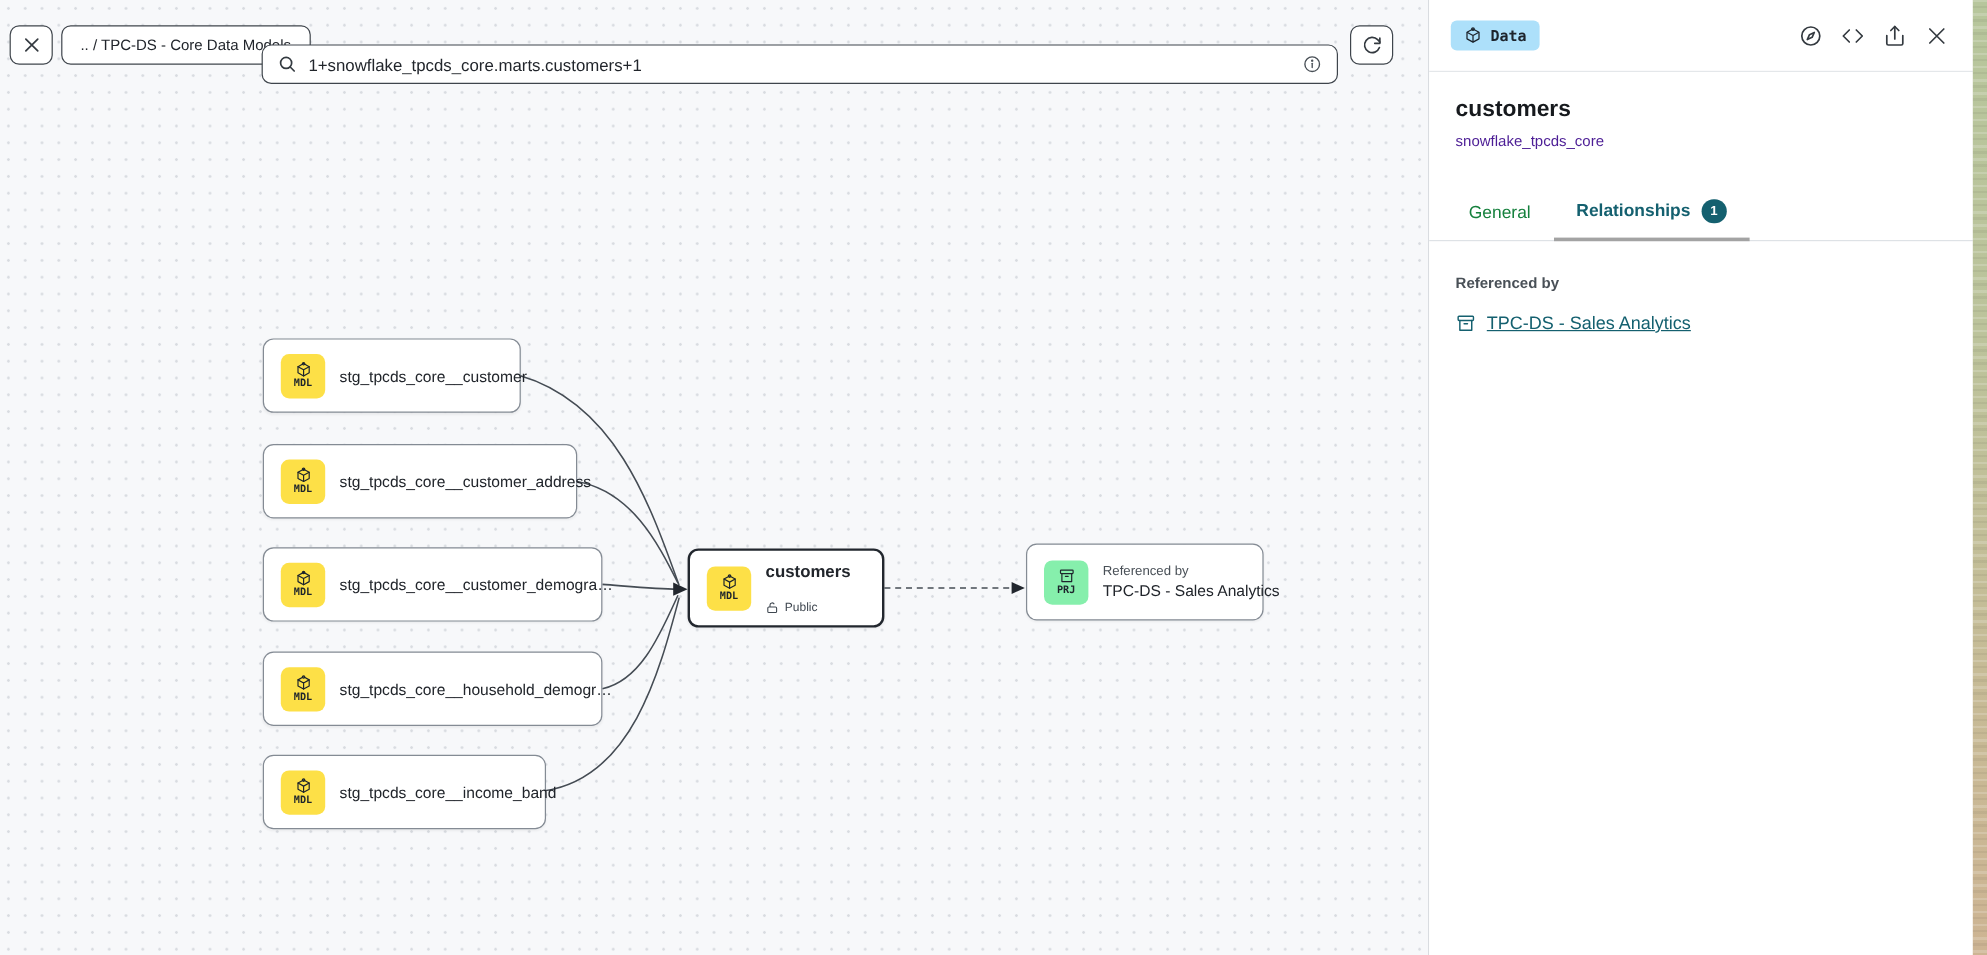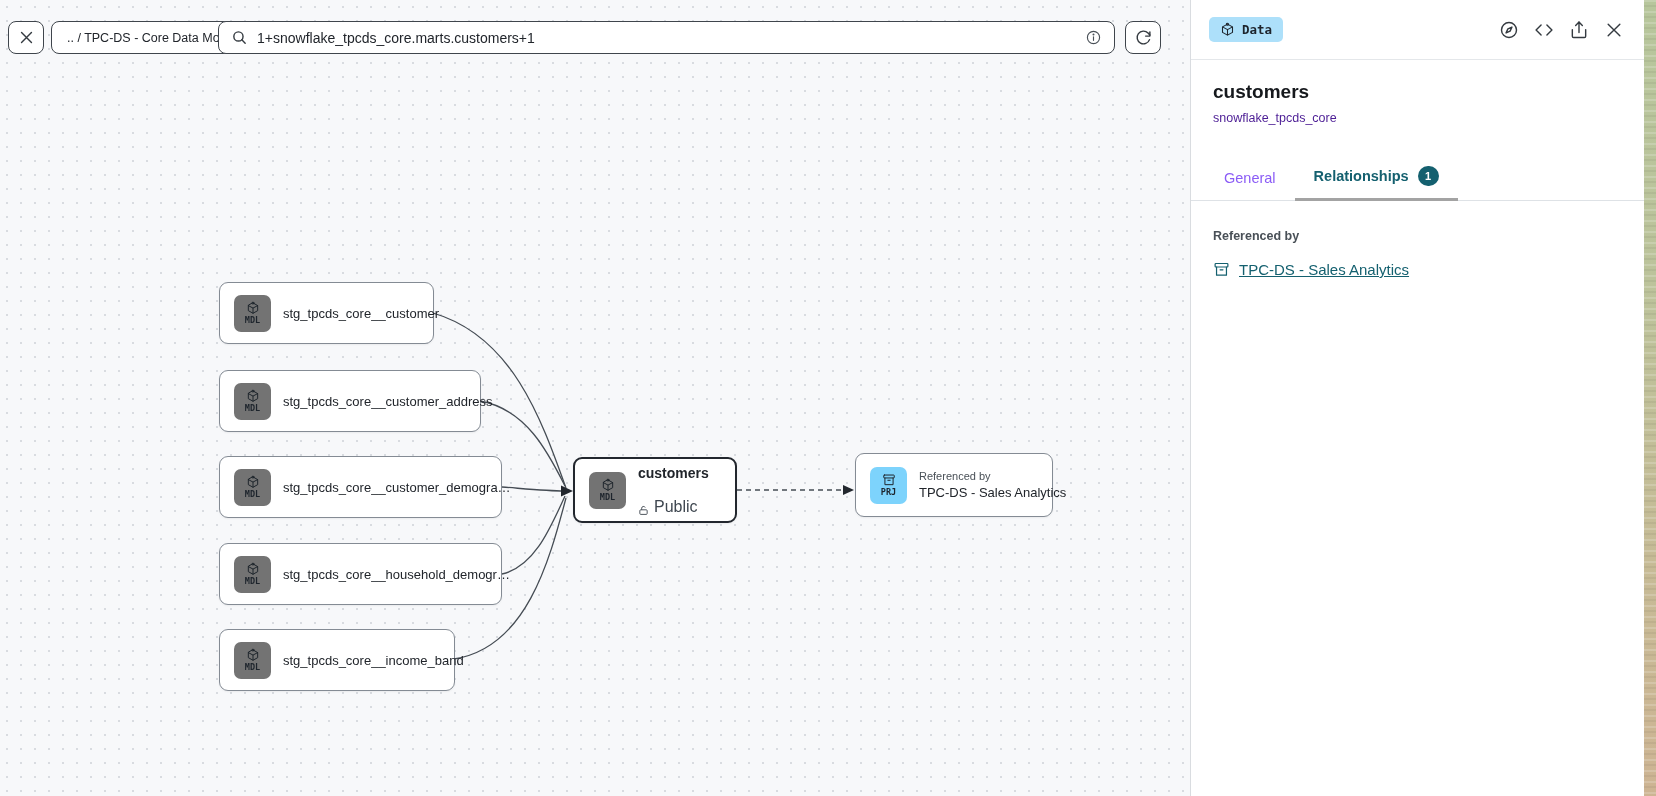--- a/index.html
+++ b/index.html
@@ -26,40 +26,40 @@
     box-shadow:0 1px 2px rgba(33,37,41,.06);
   }
   .gnode.selected { border:2px solid #22272e; }
   .nbadge {
     width:37px; height:37px; border-radius:7px; flex:0 0 auto;
     display:flex; flex-direction:column; align-items:center; justify-content:center;
     font-family:"DejaVu Sans Mono", monospace; font-size:8.5px; font-weight:bold;
     color:#1d242c; line-height:1; gap:1px;
   }
   .nbadge svg { width:14px; height:14px; stroke:#1d242c; fill:none; stroke-width:1.7; stroke-linejoin:round; stroke-linecap:round; }
-  .nbadge.mdl { background:#737373; }
-  .nbadge.prj { background:#7dd3fc; }
+  .nbadge.mdl { background:#fde047; }
+  .nbadge.prj { background:#86efac; }
   .nlabel { font-size:13px; color:#21252b; white-space:nowrap; }
   .ntitle { font-size:14px; font-weight:bold; color:#21252b; }
-  .nsub { display:flex; align-items:flex-end; gap:5px; font-size:16px; color:#3f4750; margin-top:17px; }
+  .nsub { display:flex; align-items:flex-start; gap:5px; font-size:10px; color:#3f4750; margin-top:17px; }
   .nsub svg { width:11px; height:11px; stroke:#3f4750; fill:none; stroke-width:2; }
   .nkicker { font-size:11px; color:#495057; }
   .ncol { display:flex; flex-direction:column; justify-content:center; }
   .ncol .nlabel { margin-top:3px; }
 
   
   .tb-btn, .tb-box {
     position:absolute; top:21px; height:33px; background:#fff;
     border:1.5px solid #3f454c; border-radius:8px;
     display:flex; align-items:center;
   }
   .tb-btn { width:36px; justify-content:center; cursor:pointer; }
   .tb-btn svg { width:17px; height:17px; stroke:#343a40; fill:none; stroke-width:2; stroke-linecap:round; stroke-linejoin:round; }
   .breadcrumb { left:51px; padding:0 15px; font-size:12.5px; color:#21252b; white-space:nowrap; }
-  .searchbox { left:218px; width:897px; padding:0 12px; gap:9px; }
+  .searchbox { left:218px; width:897px; padding:0 12px; gap:9px;margin-top:16px; }
   .searchbox svg.mag { width:17px; height:17px; stroke:#343a40; fill:none; stroke-width:2; stroke-linecap:round; flex:0 0 auto; }
   .searchbox input {
     flex:1; border:none; outline:none; font-family:"Liberation Sans", sans-serif;
     font-size:14px; color:#21252b; background:transparent;
   }
   .searchbox .info { width:17px; height:17px; stroke:#495057; fill:none; stroke-width:1.6; stroke-linecap:round; flex:0 0 auto; cursor:pointer; }
 
   
   .panel {
     position:absolute; left:1191px; top:0; width:453px; height:796px;
@@ -77,21 +77,21 @@
   .type-badge svg { width:15px; height:15px; stroke:#1d242c; fill:none; stroke-width:1.7; stroke-linejoin:round; }
   .panel-actions { display:flex; align-items:center; gap:15px; }
   .panel-actions svg { width:20px; height:20px; stroke:#343a40; fill:none; stroke-width:1.7; stroke-linecap:round; stroke-linejoin:round; cursor:pointer; }
 
   .panel-title-block { padding:21px 24px 0 22px; }
   .panel-title { font-size:19px; font-weight:bold; color:#16191d; }
   .panel-subtitle { margin-top:8px; font-size:12.5px; color:#4c1d95; }
 
   .tabs { display:flex; margin-top:31px; padding:0 14px; border-bottom:1px solid #dee2e6; }
   .tab {
-    padding:10px 19px 12px; font-size:14.5px; color:#8b5cf6; cursor:pointer;
+    padding:10px 19px 12px; font-size:14.5px; color:#15803d; cursor:pointer;
     display:flex; align-items:center; gap:9px; margin-bottom:-1px;
   }
   .tab.active { color:#14606f; font-weight:bold; border-bottom:3px solid #a3a3a3; }
   .tab-count {
     background:#14606f; color:#fff; font-size:11px; font-weight:bold;
     min-width:21px; height:20px; border-radius:10px;
     display:inline-flex; align-items:center; justify-content:center; padding:0 7px;
   }
 
   .panel-body { padding:28px 24px 0 22px; }

